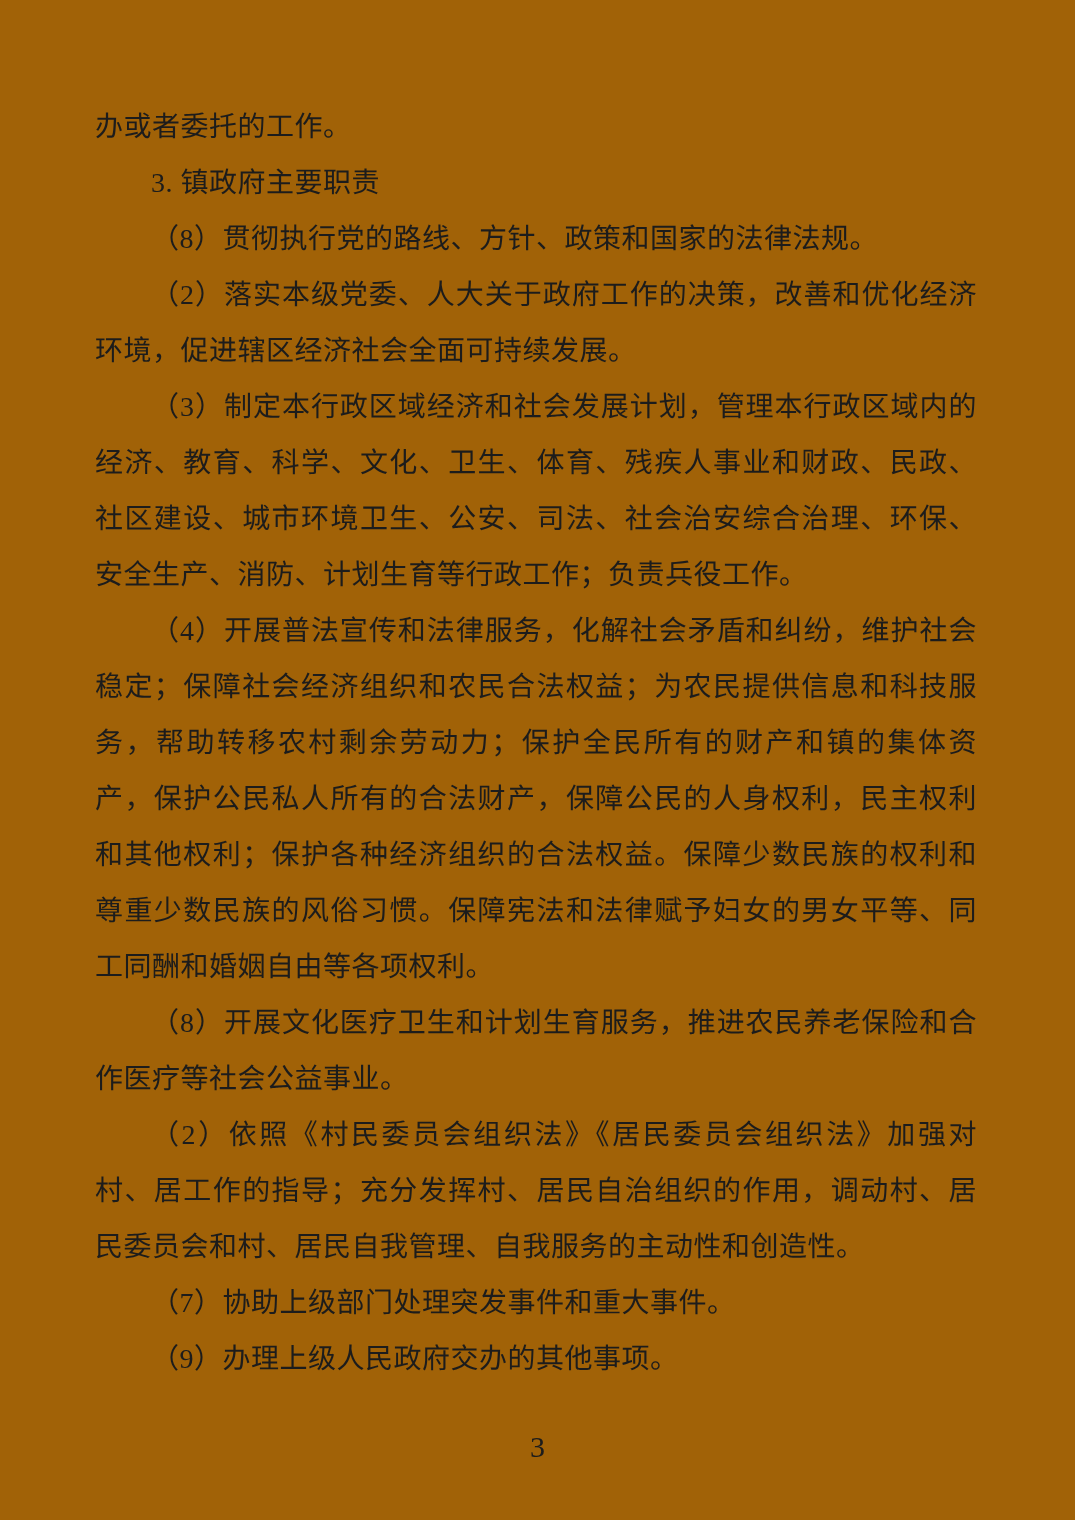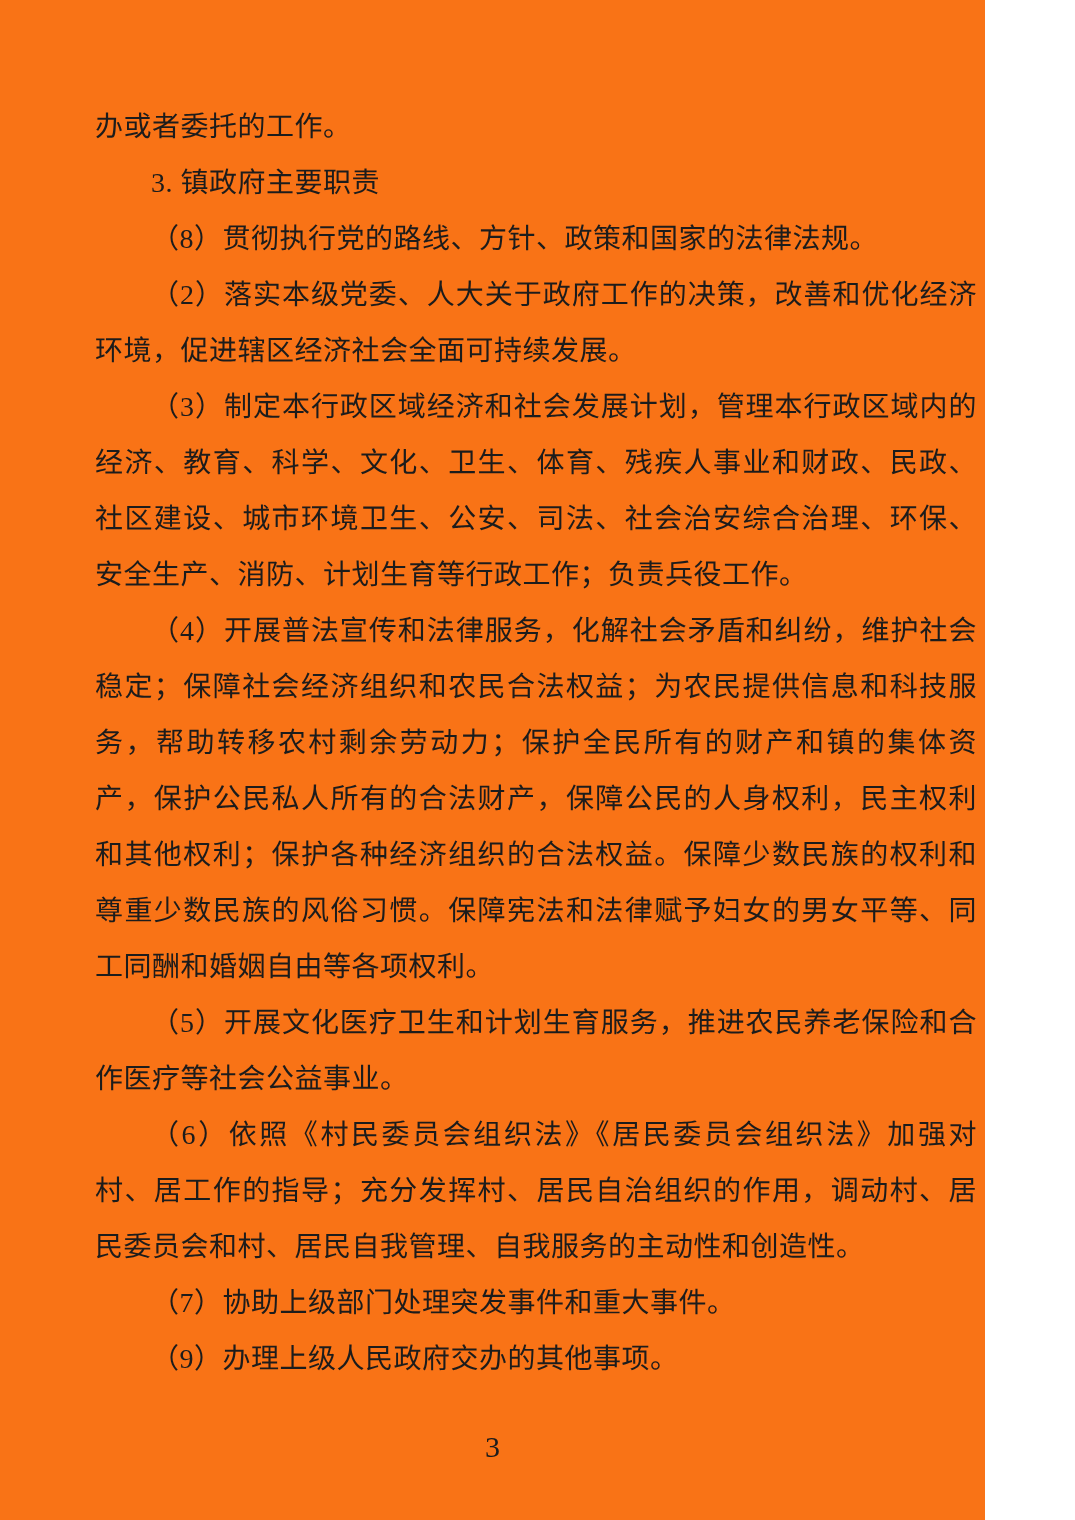--- a/index.html
+++ b/index.html
@@ -2,23 +2,23 @@
 <html lang="zh-CN"><head>
 <meta charset="utf-8">
 <style>
   html, body {
     margin: 0;
     padding: 0;
     background: #ffffff;
   }
   .page {
     position: relative;
-    width: 985px;
+    width: 1075px;
     height: 1520px;
-    background: #f97316;
+    background: #a16207;
     overflow: hidden;
     font-family: "Liberation Serif", "DejaVu Serif", serif;
     color: #1c1c1c;
     text-decoration: underline;
   }
   .body-text {
     position: absolute;
     left: 95px;
     top: 99px;
     width: 882px;
@@ -52,22 +52,22 @@
 <body>
 
 <div class="page">
   <div class="body-text">
     <p class="para no-indent">办或者委托的工作。</p>
     <p class="para">3. 镇政府主要职责</p>
     <p class="para">（8）贯彻执行党的路线、方针、政策和国家的法律法规。</p>
     <p class="para">（2）落实本级党委、人大关于政府工作的决策，改善和优化经济环境，促进辖区经济社会全面可持续发展。</p>
     <p class="para">（3）制定本行政区域经济和社会发展计划，管理本行政区域内的经济、教育、科学、文化、卫生、体育、残疾人事业和财政、民政、社区建设、城市环境卫生、公安、司法、社会治安综合治理、环保、安全生产、消防、计划生育等行政工作；负责兵役工作。</p>
     <p class="para">（4）开展普法宣传和法律服务，化解社会矛盾和纠纷，维护社会稳定；保障社会经济组织和农民合法权益；为农民提供信息和科技服务，帮助转移农村剩余劳动力；保护全民所有的财产和镇的集体资产，保护公民私人所有的合法财产，保障公民的人身权利，民主权利和其他权利；保护各种经济组织的合法权益。保障少数民族的权利和尊重少数民族的风俗习惯。保障宪法和法律赋予妇女的男女平等、同工同酬和婚姻自由等各项权利。</p>
-    <p class="para">（5）开展文化医疗卫生和计划生育服务，推进农民养老保险和合作医疗等社会公益事业。</p>
-    <p class="para">（6）依照《村民委员会组织法》《居民委员会组织法》加强对村、居工作的指导；充分发挥村、居民自治组织的作用，调动村、居民委员会和村、居民自我管理、自我服务的主动性和创造性。</p>
+    <p class="para">（8）开展文化医疗卫生和计划生育服务，推进农民养老保险和合作医疗等社会公益事业。</p>
+    <p class="para">（2）依照《村民委员会组织法》《居民委员会组织法》加强对村、居工作的指导；充分发挥村、居民自治组织的作用，调动村、居民委员会和村、居民自我管理、自我服务的主动性和创造性。</p>
     <p class="para">（7）协助上级部门处理突发事件和重大事件。</p>
     <p class="para">（9）办理上级人民政府交办的其他事项。</p>
   </div>
 
   <div class="footer">
     <span class="page-number">3</span>
   </div>
 </div>
 
 </body></html>

